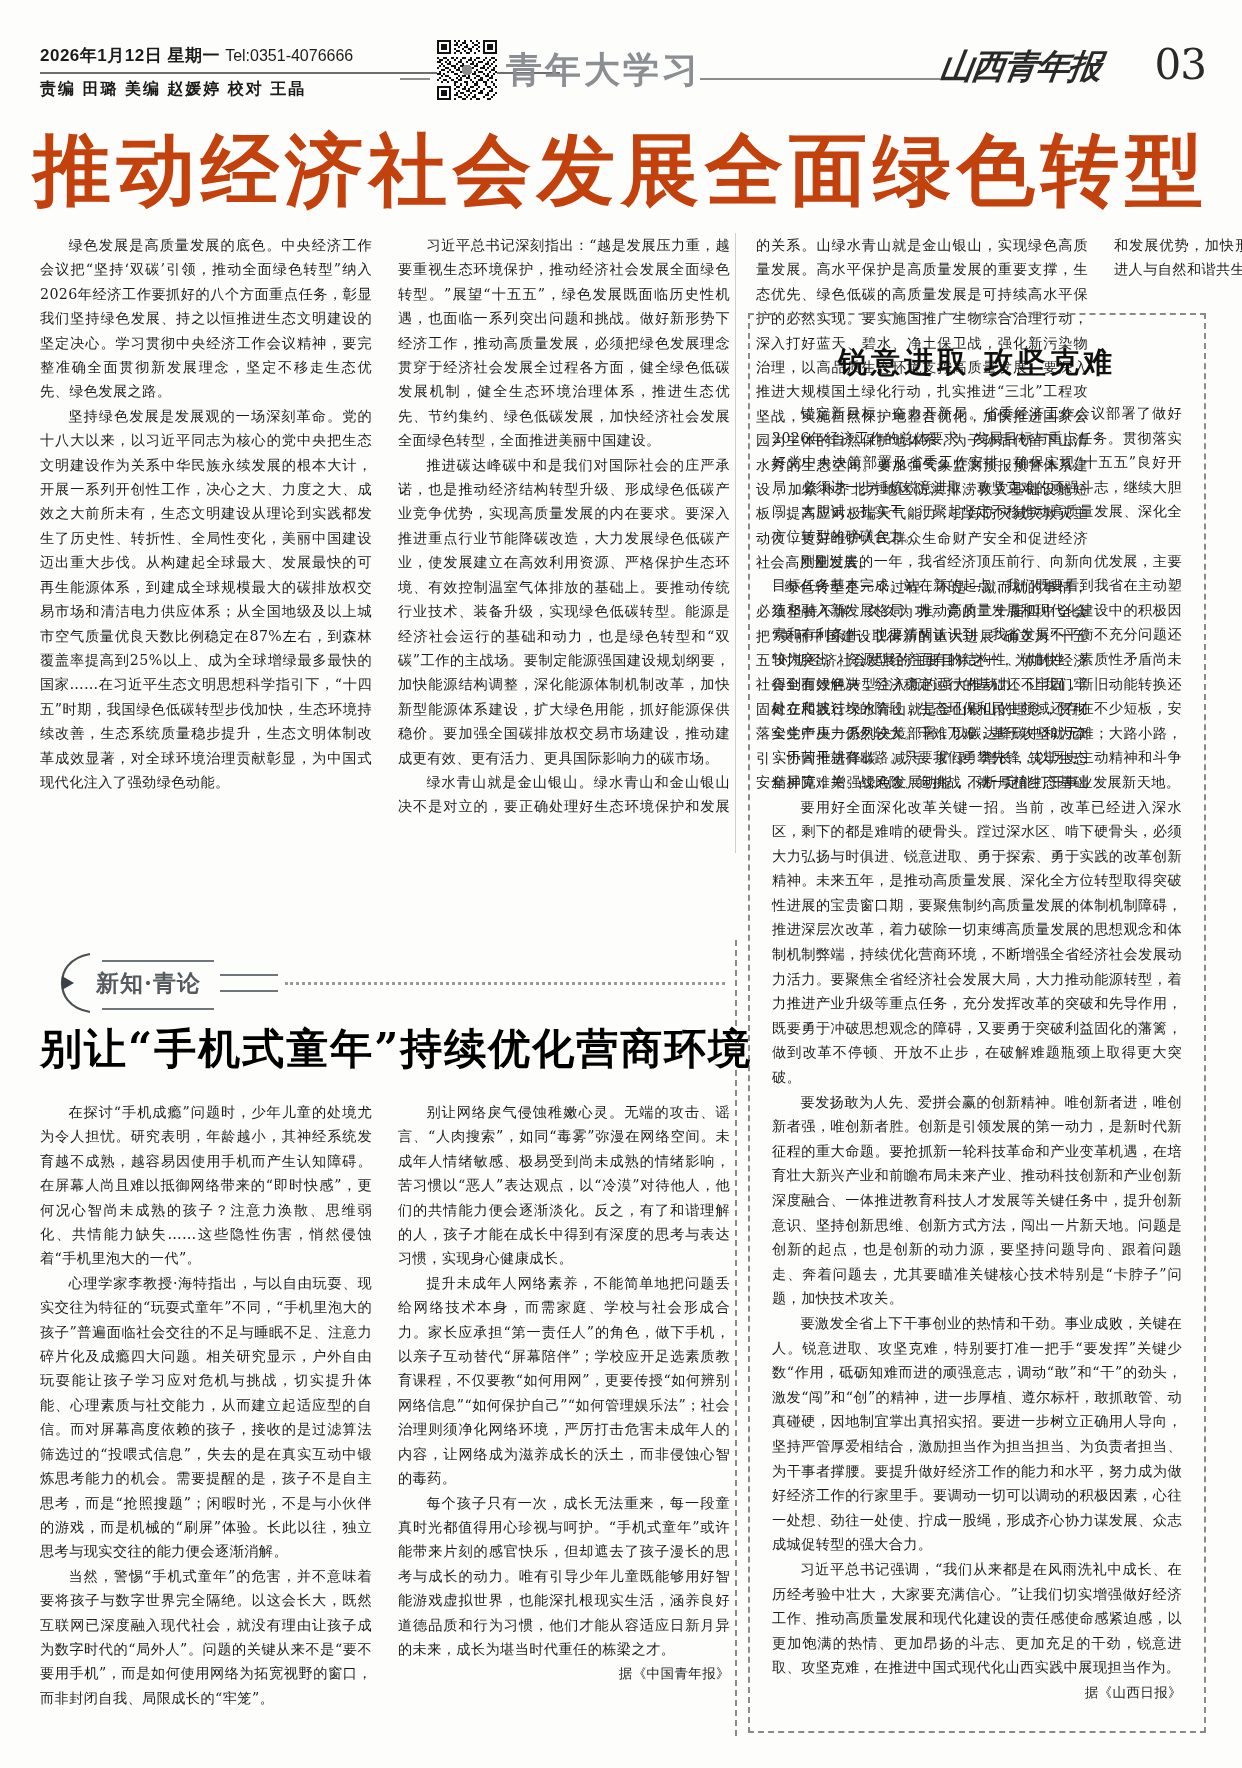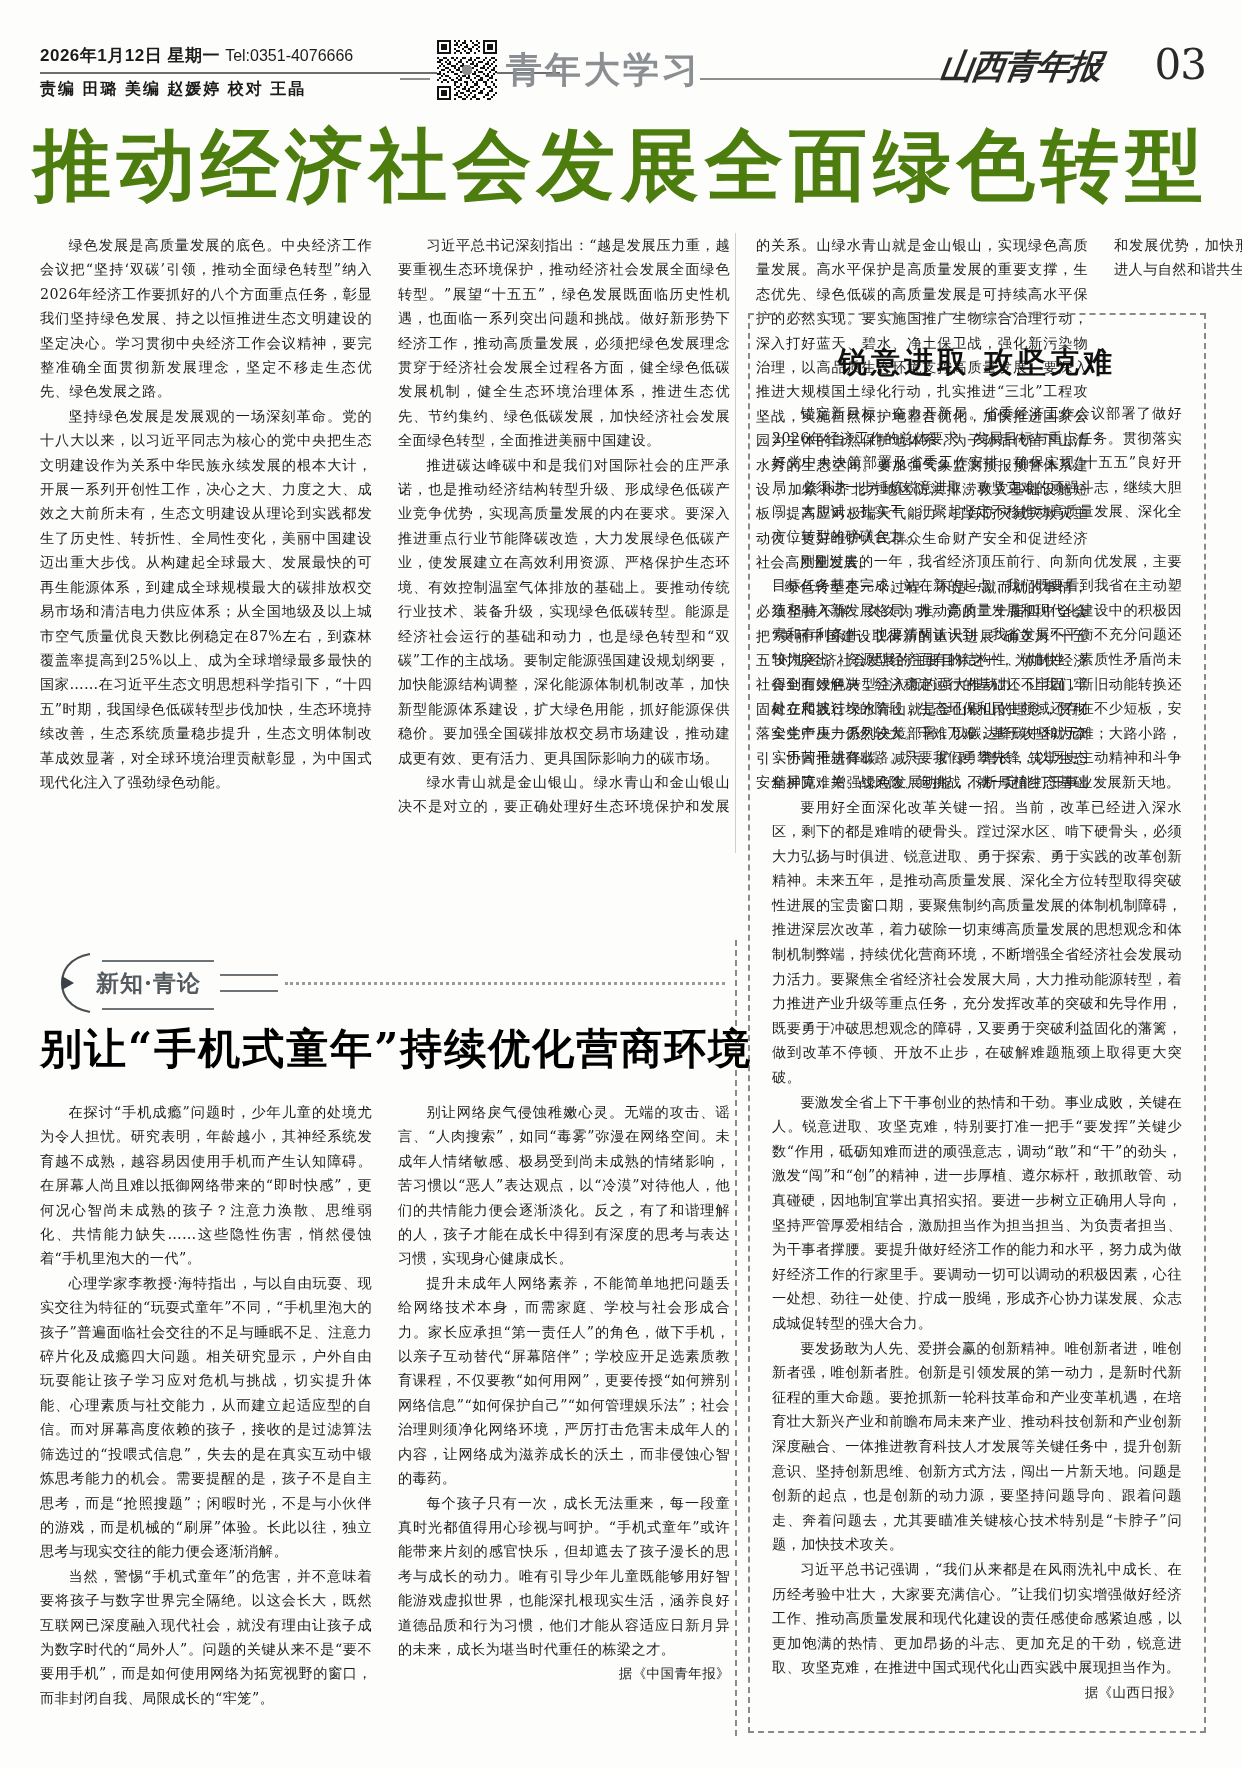--- a/index.html
+++ b/index.html
@@ -60,25 +60,25 @@
   .mh-pageno{
     position:absolute;right:36px;top:40px;
     font-family:"DejaVu Serif", serif;
     font-size:42px;color:#2a2a2a;letter-spacing:-1px;
   }
 
   
   .headline1{
     position:absolute;left:0;top:128px;width:1242px;
     text-align:center;
-    font-family:Liberation Mono, monospace;
+    font-family:Liberation Serif, serif;
     font-weight:700;
     font-size:78px;
     letter-spacing:6px;
-    color:#4d7c0f;
+    color:#c2410c;
     line-height:86px;
     white-space:nowrap;
   }
 
   
   .art1{
     position:absolute;left:40px;top:233px;width:690px;height:618px;
   }
   .art1-cols{
     column-count:2;column-gap:26px;column-fill:auto;height:600px;
@@ -417,22 +417,22 @@
       <p class="src">据新华社</p>
     </div>
   </div>
 
   <div class="sidebox">
     <div class="sidebox-title">锐意进取  攻坚克难</div>
     <div class="sidebox-body">
       <p>锚定新目标，奋力开新局。省委经济工作会议部署了做好2026年经济工作的总体要求、发展目标与重点任务。贯彻落实好党中央决策部署及省委工作安排，确保实现“十五五”良好开局，必须进一步锤炼锐意进取、攻坚克难的顽强斗志，继续大胆闯、大胆试、扎实干，汇聚起坚定不移推动高质量发展、深化全方位转型的磅礴合力。</p>
       <p>刚刚过去的一年，我省经济顶压前行、向新向优发展，主要目标任务基本完成。站在新的起点，我们既要看到我省在主动塑造和融入新发展格局、推动高质量发展和现代化建设中的积极因素和有利条件，也要清醒认识到，我省发展不平衡不充分问题还较为突出，资源型经济面有的结构性、体制性、素质性矛盾尚未得到有效解决，经济稳定运行的基础还不牢固，新旧动能转换还处在爬坡过坎的阶段，生态环保和民生领域还存在不少短板，安全生产压力仍然较大。千难万难，基于攻坚就无难；大路小路，实干苦干就有出路。只要我们勇攀先锋，以历史主动精神和斗争精神克难关、战风险、迎挑战，就一定能打开事业发展新天地。</p>
       <p>要用好全面深化改革关键一招。当前，改革已经进入深水区，剩下的都是难啃的硬骨头。蹚过深水区、啃下硬骨头，必须大力弘扬与时俱进、锐意进取、勇于探索、勇于实践的改革创新精神。未来五年，是推动高质量发展、深化全方位转型取得突破性进展的宝贵窗口期，要聚焦制约高质量发展的体制机制障碍，推进深层次改革，着力破除一切束缚高质量发展的思想观念和体制机制弊端，持续优化营商环境，不断增强全省经济社会发展动力活力。要聚焦全省经济社会发展大局，大力推动能源转型，着力推进产业升级等重点任务，充分发挥改革的突破和先导作用，既要勇于冲破思想观念的障碍，又要勇于突破利益固化的藩篱，做到改革不停顿、开放不止步，在破解难题瓶颈上取得更大突破。</p>
+      <p>要发扬敢为人先、爱拼会赢的创新精神。唯创新者进，唯创新者强，唯创新者胜。创新是引领发展的第一动力，是新时代新征程的重大命题。要抢抓新一轮科技革命和产业变革机遇，在培育壮大新兴产业和前瞻布局未来产业、推动科技创新和产业创新深度融合、一体推进教育科技人才发展等关键任务中，提升创新意识、坚持创新思维、创新方式方法，闯出一片新天地。问题是创新的起点，也是创新的动力源，要坚持问题导向、跟着问题走、奔着问题去，尤其要瞄准关键核心技术特别是“卡脖子”问题，加快技术攻关。</p>
       <p>要激发全省上下干事创业的热情和干劲。事业成败，关键在人。锐意进取、攻坚克难，特别要打准一把手“要发挥”关键少数“作用，砥砺知难而进的顽强意志，调动“敢”和“干”的劲头，激发“闯”和“创”的精神，进一步厚植、遵尔标杆，敢抓敢管、动真碰硬，因地制宜掌出真招实招。要进一步树立正确用人导向，坚持严管厚爱相结合，激励担当作为担当担当、为负责者担当、为干事者撑腰。要提升做好经济工作的能力和水平，努力成为做好经济工作的行家里手。要调动一切可以调动的积极因素，心往一处想、劲往一处使、拧成一股绳，形成齐心协力谋发展、众志成城促转型的强大合力。</p>
-      <p>要发扬敢为人先、爱拼会赢的创新精神。唯创新者进，唯创新者强，唯创新者胜。创新是引领发展的第一动力，是新时代新征程的重大命题。要抢抓新一轮科技革命和产业变革机遇，在培育壮大新兴产业和前瞻布局未来产业、推动科技创新和产业创新深度融合、一体推进教育科技人才发展等关键任务中，提升创新意识、坚持创新思维、创新方式方法，闯出一片新天地。问题是创新的起点，也是创新的动力源，要坚持问题导向、跟着问题走、奔着问题去，尤其要瞄准关键核心技术特别是“卡脖子”问题，加快技术攻关。</p>
       <p>习近平总书记强调，“我们从来都是在风雨洗礼中成长、在历经考验中壮大，大家要充满信心。”让我们切实增强做好经济工作、推动高质量发展和现代化建设的责任感使命感紧迫感，以更加饱满的热情、更加昂扬的斗志、更加充足的干劲，锐意进取、攻坚克难，在推进中国式现代化山西实践中展现担当作为。</p>
       <p class="src">据《山西日报》</p>
     </div>
   </div>
 
   <div class="seclabel">
     <svg class="arc" viewBox="0 0 34 62">
       <path d="M30 2 C8 6, 2 20, 2 31 C2 42, 8 56, 30 60" fill="none" stroke="#4a4f54" stroke-width="2.2"></path>
       <path d="M2 24 L14 31 L2 38 Z" fill="#3b4045"></path>
     </svg>

